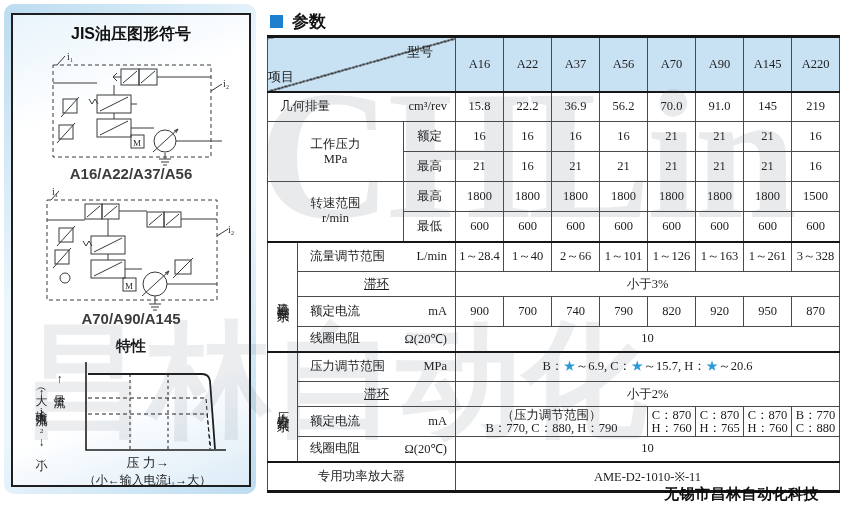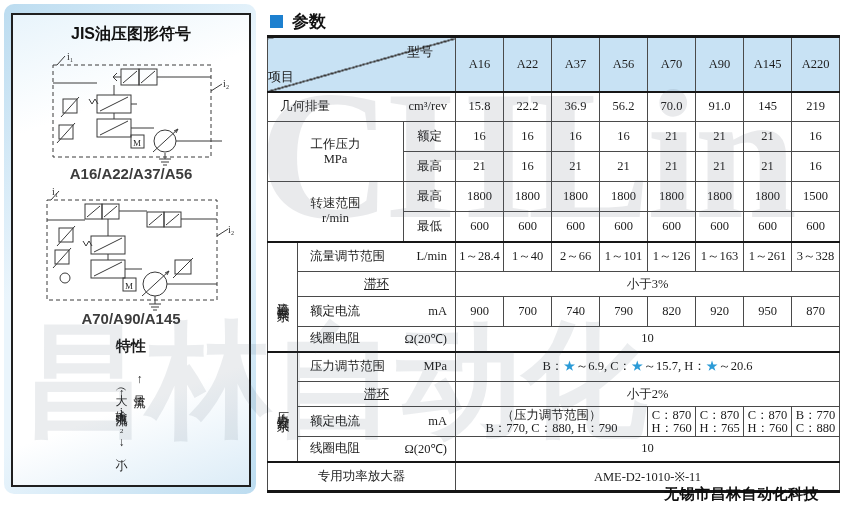--- a/index.html
+++ b/index.html
@@ -133,20 +133,34 @@
       <text x="27" y="9" font-size="10" fill="#2c2c2c">i₁</text>
       <text x="203" y="47" font-size="10" fill="#2c2c2c">i₂</text>
       <text x="100" y="103" font-size="9" fill="#2c2c2c">M</text>
     </svg>
     <div class="diag-label">A70/A90/A145</div>
 
     <div class="char-title">特性</div>
     <div class="chart-block">
       <div class="v-label">（大↑输入电流i₂↓小）</div>
       <div class="v-label-inner">↑流量</div>
+      <div class="chart-col">
+        <svg width="160" height="98" viewBox="0 0 160 98">
+          <g stroke="#1e1e1e" fill="none">
+            <path d="M18,4 V92 H158" stroke-width="1.6"></path>
+            <path d="M20,16 H134 Q141,16 142,23 L147,91" stroke-width="1.8"></path>
+            <path d="M20,40 H138 L142,91" stroke-width="1" stroke-dasharray="4 3"></path>
+            <path d="M20,56 H139 L143,91" stroke-width="1" stroke-dasharray="4 3"></path>
+            <path d="M62,16 V92" stroke-width="1" stroke-dasharray="3 3"></path>
+            <path d="M100,16 V92" stroke-width="1" stroke-dasharray="3 3"></path>
+          </g>
+        </svg>
+        <div class="x-label">压 力→</div>
+        <div class="x-sub">（小←输入电流i₁→大）</div>
+      </div>
     </div>
   </div>
 
   <div class="sec-head">
     <span class="sec-sq"></span>
     <span class="sec-title">参数</span>
   </div>
 
   <table class="ptable">
     <colgroup>

